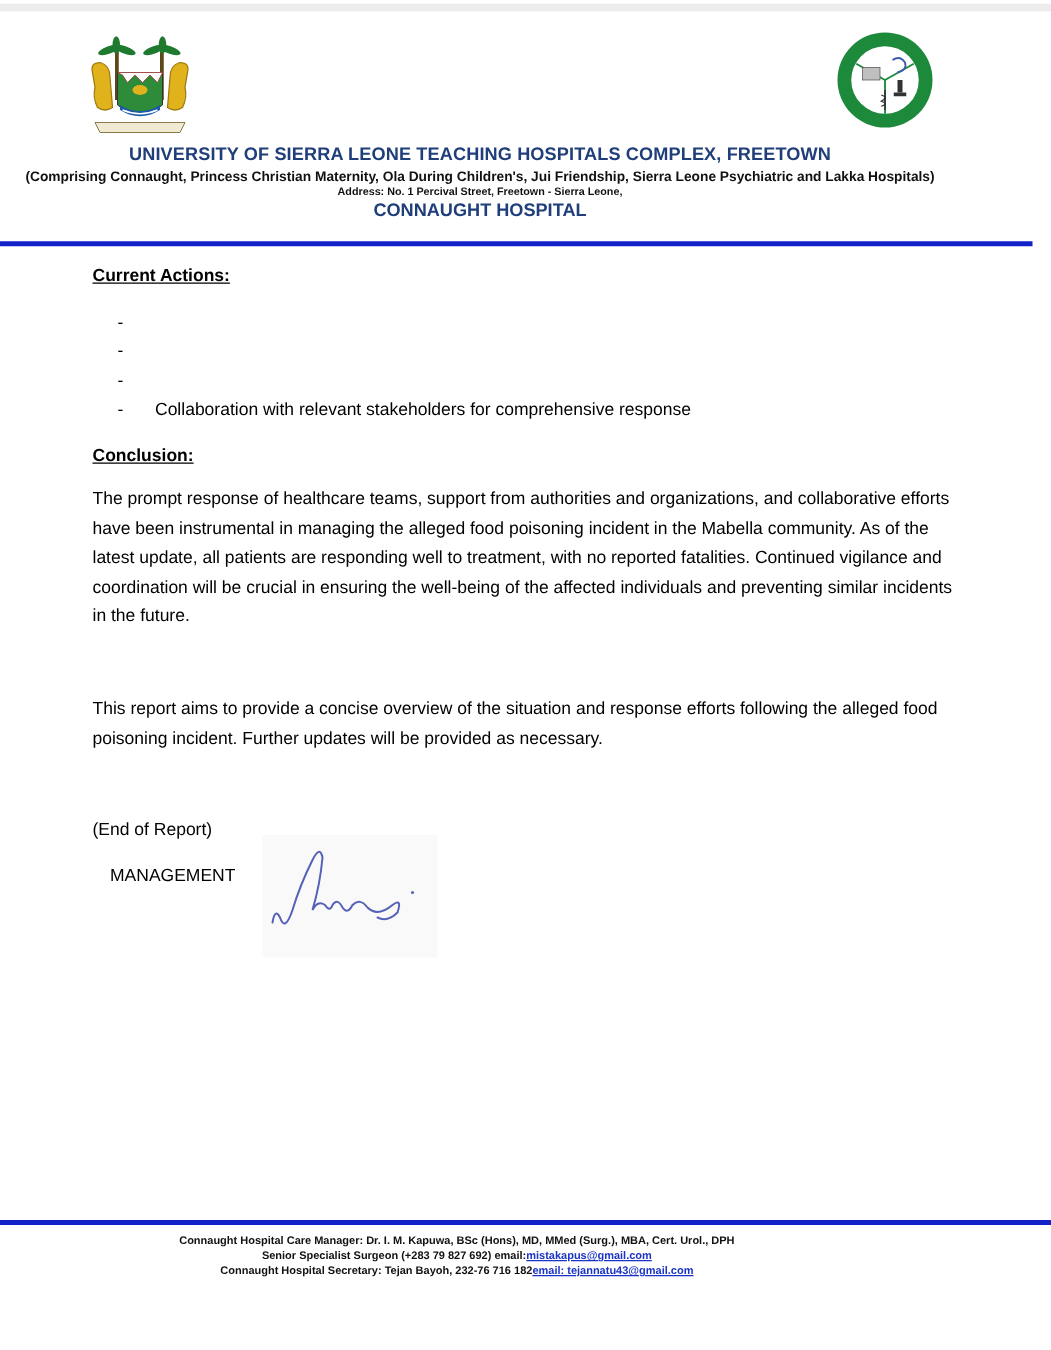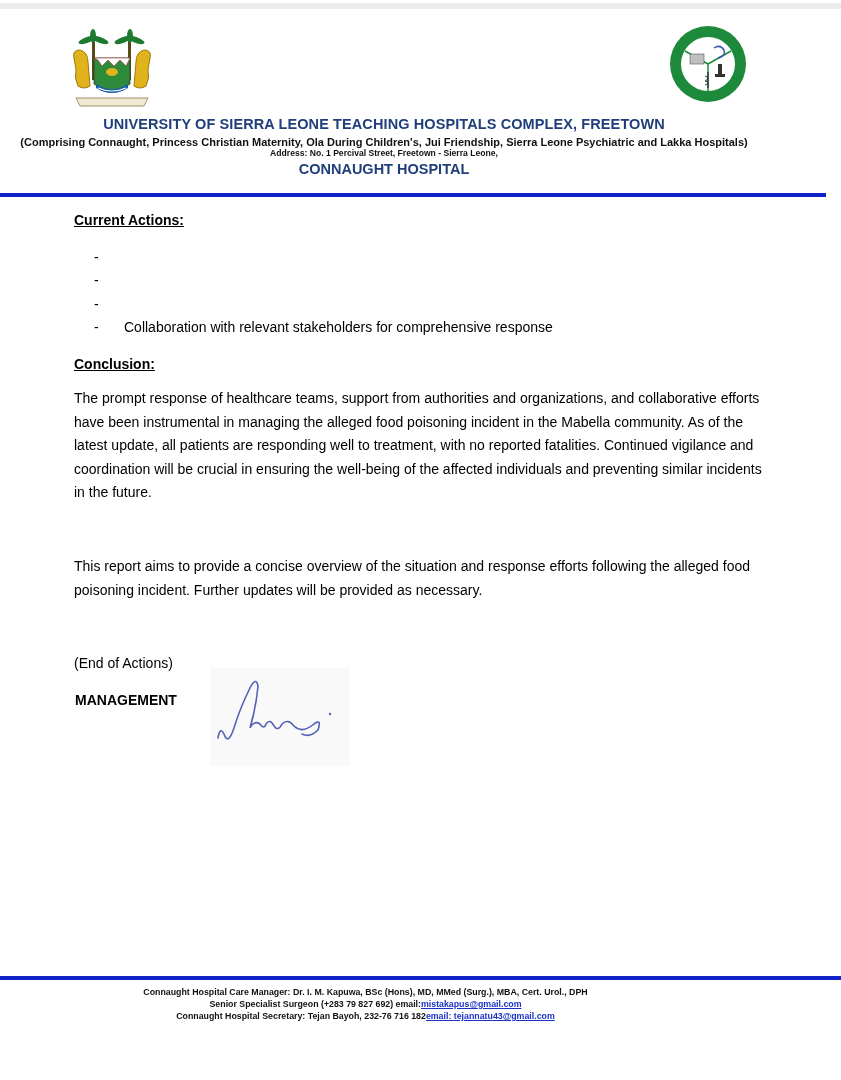--- a/index.html
+++ b/index.html
@@ -22,21 +22,21 @@
   .section-head { position: absolute; left: 74px; font-weight: bold; text-decoration: underline; font-size: 14px; }
   .sh1 { top: 212px; }
   .sh2 { top: 356px; }
   .actions { position: absolute; left: 94px; top: 248px; margin: 0; padding: 0; list-style: none; }
   .actions li { height: 23.3px; line-height: 18px; display: flex; }
   .actions .dash { width: 30px; }
   .para { position: absolute; left: 74px; width: 690px; line-height: 23.5px; margin: 0; }
   .p1 { top: 387px; }
   .p2 { top: 555px; }
   .end { position: absolute; left: 74px; top: 655px; font-size: 14px; }
-  .mgmt { position: absolute; left: 75px; top: 692px; font-size: 14px; font-weight: bold; }
+  .mgmt { position: absolute; left: 88px; top: 692px; font-size: 14px; font-weight: normal; }
   .sig { position: absolute; left: 210px; top: 668px; width: 140px; height: 98px; background: #f9f9f9; }
   .footer { position: absolute; left: 0; width: 731px; text-align: center; font-weight: bold; font-size: 8.8px; color: #111; }
   .f1 { top: 987px; }
   .f2 { top: 999px; }
   .f3 { top: 1011px; }
   .link { color: #1b33c4; text-decoration: underline; }
 </style>
 </head>
 <body>
 
@@ -109,21 +109,21 @@
     <span>Collaboration with relevant stakeholders for comprehensive response</span>
   </li>
 </ul>
 
 <div class="section-head sh2 body-text">Conclusion:</div>
 
 <p class="para p1 body-text">The prompt response of healthcare teams, support from authorities and organizations, and collaborative efforts have been instrumental in managing the alleged food poisoning incident in the Mabella community. As of the latest update, all patients are responding well to treatment, with no reported fatalities. Continued vigilance and coordination will be crucial in ensuring the well-being of the affected individuals and preventing similar incidents in the future.</p>
 
 <p class="para p2 body-text">This report aims to provide a concise overview of the situation and response efforts following the alleged food poisoning incident. Further updates will be provided as necessary.</p>
 
-<div class="end body-text">(End of Actions)</div>
+<div class="end body-text">(End of Report)</div>
 <div class="mgmt body-text">MANAGEMENT</div>
 
 <div class="sig">
   <svg width="140" height="98" viewBox="0 0 140 98">
     <path d="M8 70 Q10 58 14 66 Q18 78 24 60 Q30 40 40 20 Q46 8 48 18 Q46 40 40 60 Q44 52 50 56 Q54 62 56 56 Q60 50 64 58 Q68 64 72 56 Q78 50 84 58 Q92 66 104 56 Q112 50 108 62 Q100 70 92 66" stroke="#5560b8" stroke-width="1.6" fill="none" stroke-linecap="round"></path>
     <circle cx="120" cy="46" r="1.2" fill="#5560b8"></circle>
   </svg>
 </div>
 
 <div class="rule bottom"></div>

